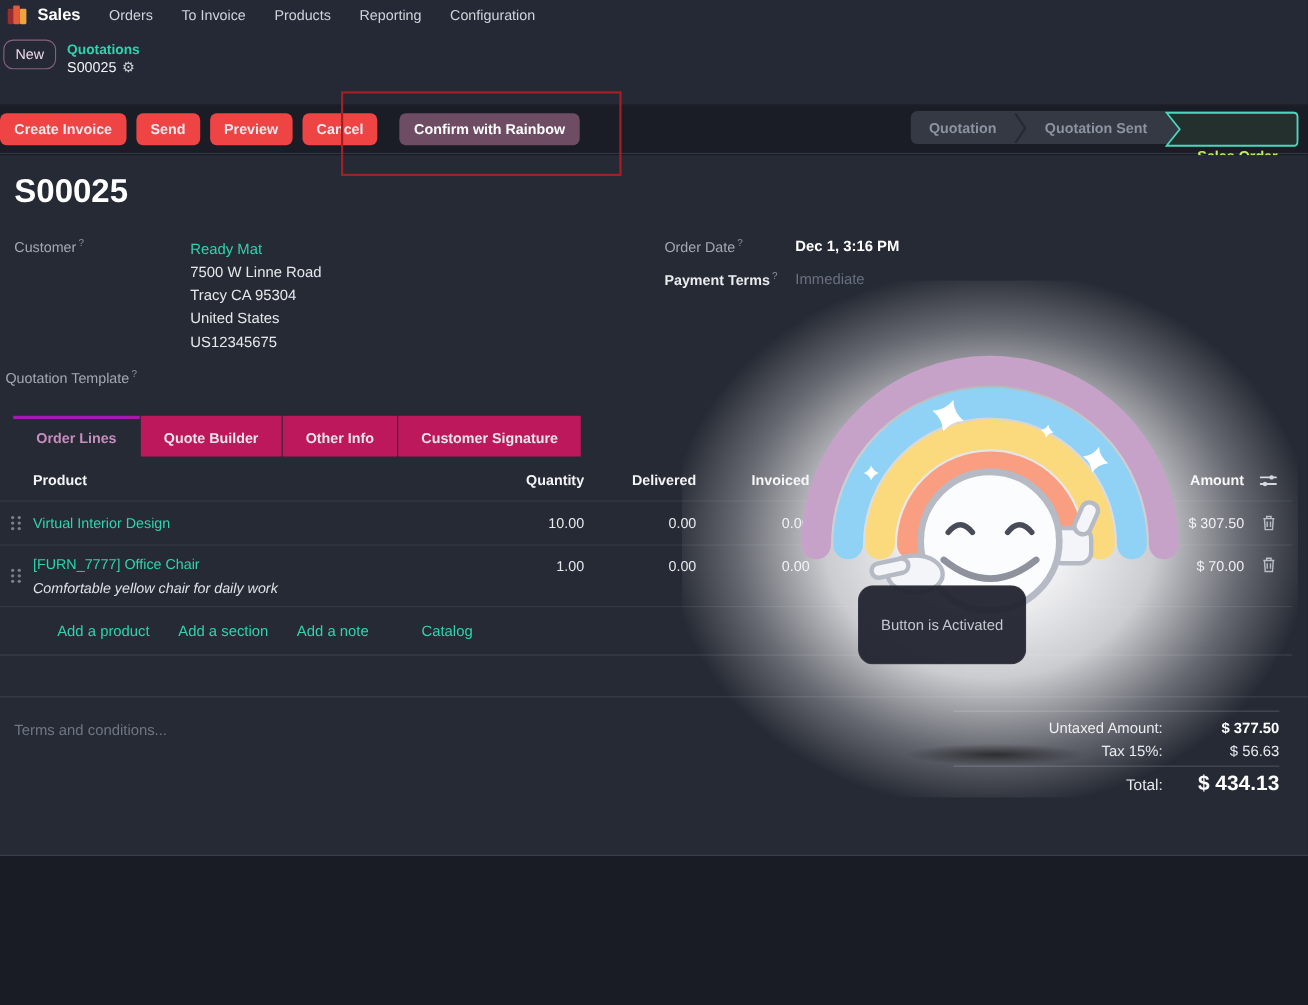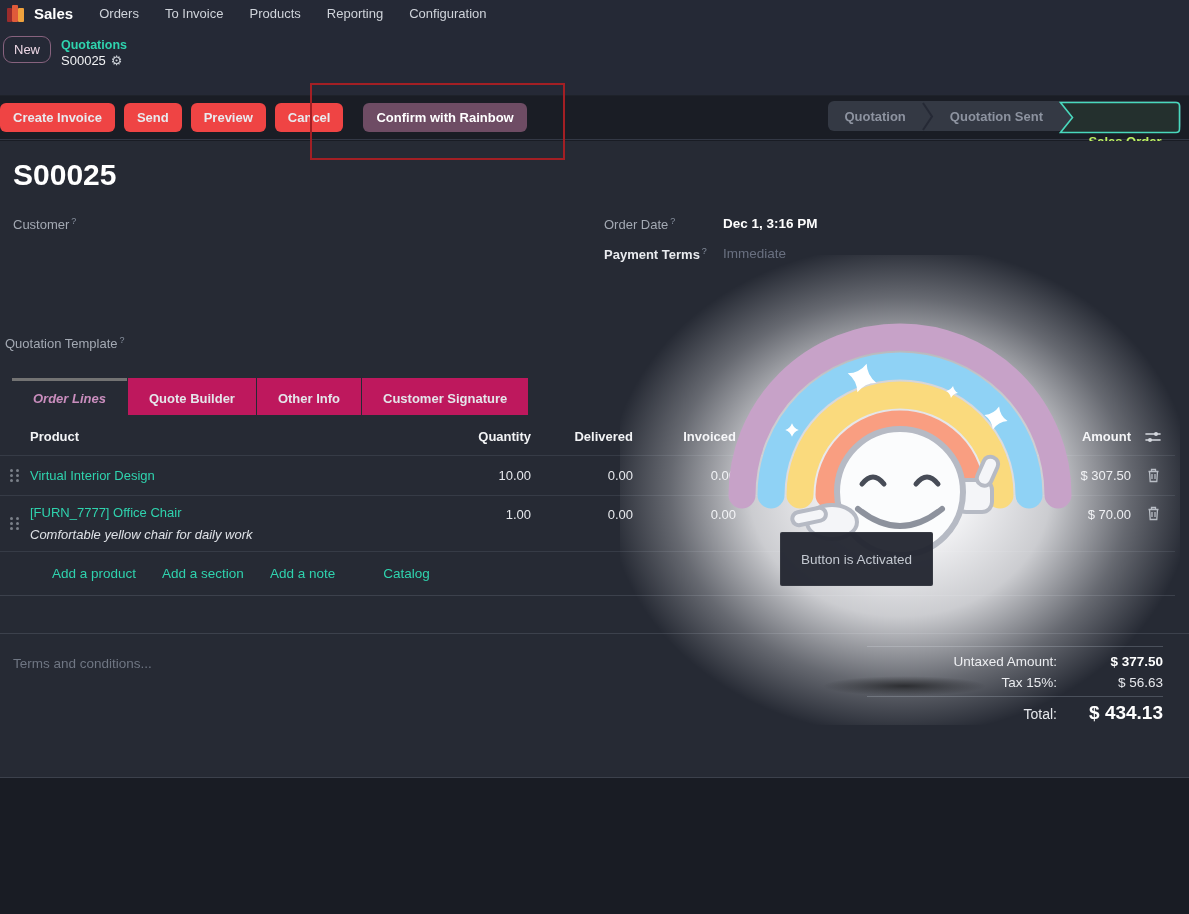--- a/index.html
+++ b/index.html
@@ -52,21 +52,21 @@
   .link-teal { color:#2fd3ae; text-decoration:none; }
   .right-fields { position:absolute; left:604px; top:75px; display:grid;
                   grid-template-columns:118px auto; row-gap:14px; column-gap:1px; font-size:13.5px; }
   .val-strong { color:#ffffff; font-weight:bold; }
   .val-muted { color:#697080; }
   .qtpl { position:absolute; left:5px; top:194px; }
   
   .tabs { position:absolute; left:12px; top:237px; display:flex; gap:1px; height:37px; }
   .tab { background:#be185d; color:#e4e6ea; font-weight:bold; font-size:13px;
          display:flex; align-items:center; padding:0 21px; border-top:3px solid transparent; }
-  .tab.active { background:#262a34; color:#c98dbd; border-top:3px solid #737373;font-style:italic; }
+  .tab.active { background:#262a34; color:#c98dbd; border-top:3px solid #a21caf; }
   
   .olines { position:absolute; left:0; top:277px; width:1175px; }
   .orow { display:grid; grid-template-columns:30px 1fr 95px 102px 103px 395px 44px;
           align-items:center; border-bottom:1px solid #363b46; }
   .orow.head { font-weight:bold; color:#f2f3f5; height:38px; }
   .orow.line { min-height:40px; }
   .cell-r { text-align:right; }
   .prod-cell { padding:9px 0; }
   .desc { font-style:italic; color:#dfe2e7; font-size:13px; margin-top:7px; }
   .draghandle { display:grid; grid-template-columns:4px 4px; gap:2px; width:10px; margin-left:10px; }
@@ -86,22 +86,22 @@
   .trow.total { border-top:1px solid #4a505b; margin-top:3px; padding-top:5px; }
   .trow.total .tlab { font-size:14px; }
   .trow.total .tval { font-size:19px; font-weight:bold; color:#ffffff; }
   .bold-white { font-weight:bold; color:#ffffff; }
   
   .fx { pointer-events:none; }
   .glow { position:absolute; left:620px; top:255px; width:560px; height:470px;
           background:radial-gradient(ellipse at 50% 50%, rgba(250,250,252,.97) 16%,
                      rgba(250,250,252,.78) 38%, rgba(250,250,252,.30) 58%, rgba(250,250,252,0) 74%); }
   .rainbow-svg { position:absolute; left:640px; top:260px; }
-  .fx-tooltip { position:absolute; left:780px; top:532px; width:153px; height:54px;
-                background:rgba(35,39,49,.96); border:1px solid rgba(255,255,255,.05); border-radius:2px;
+  .fx-tooltip { position:absolute; left:780px; top:532px; width:153px; height:72px;
+                background:rgba(35,39,49,.96); border:1px solid rgba(255,255,255,.05); border-radius:14px;
                 display:flex; align-items:center; justify-content:center;
                 color:#c3c8d0; font-size:13.5px; }
   .fx-shadow { position:absolute; left:822px; top:676px; width:165px; height:20px;
                background:radial-gradient(ellipse at center, rgba(0,0,0,.55) 0%, rgba(0,0,0,0) 70%); }
   
   .annotation { position:absolute; left:310px; top:83px; width:255px; height:77px;
                 border:2px solid #a31f24; }
 </style>
 </head>
 <body>
@@ -157,20 +157,27 @@
     <span class="stage-label">Sales Order</span>
   </div>
 </div>
 
 <div class="sheet">
   <div class="record-title">S00025</div>
 
   <div class="customer-block">
     <div class="lab fld-label">
       <span>Customer</span><sup class="help">?</sup>
+    </div>
+    <div class="customer-vals">
+      <a class="link-teal" href="#">Ready Mat</a>
+      <div>7500 W Linne Road</div>
+      <div>Tracy CA 95304</div>
+      <div>United States</div>
+      <div>US12345675</div>
     </div>
   </div>
 
   <div class="right-fields">
     <div class="fld-label">
       <span>Order Date</span><sup class="help">?</sup>
     </div>
     <div class="val-strong">Dec 1, 3:16 PM</div>
     <div class="fld-label">
       <b>Payment Terms</b><sup class="help">?</sup>

